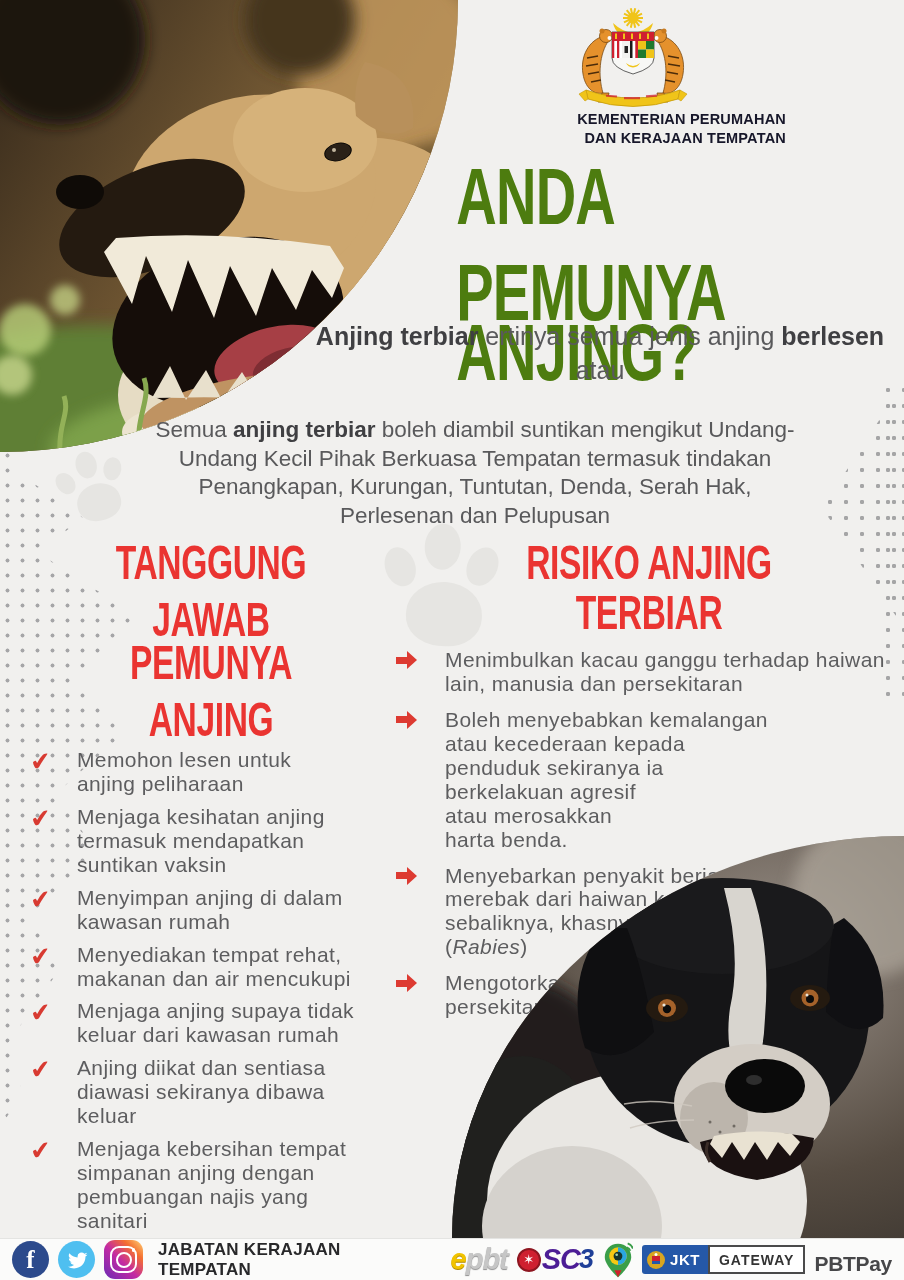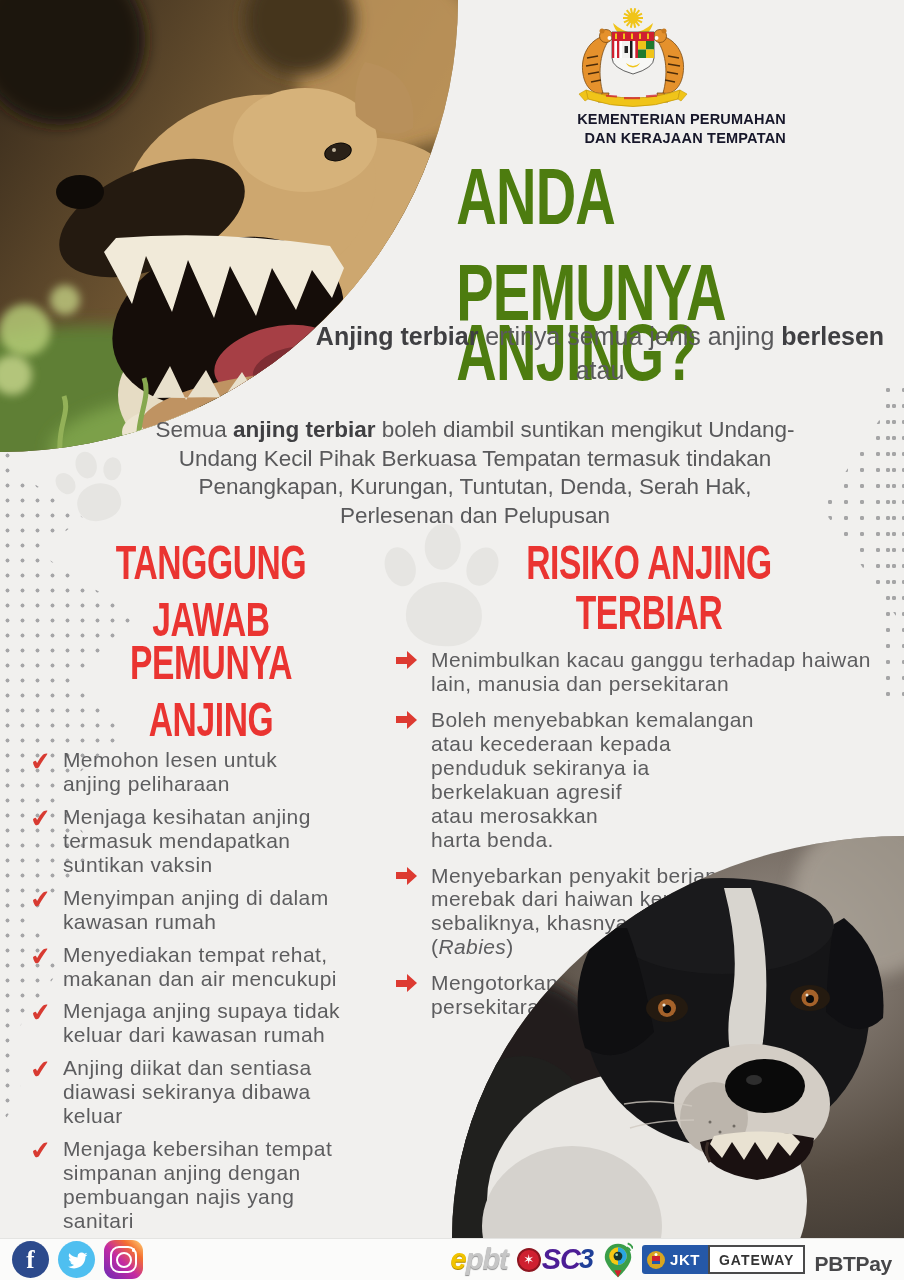--- a/index.html
+++ b/index.html
@@ -53,21 +53,21 @@
   .seg-b{font-weight:800;color:#3f3f42;}
   .seg-i{font-style:italic;}
 
   
   .col{position:absolute;top:534px;}
   .col-left{left:30px;width:362px;}
   .col-right{left:396px;width:506px;}
   .section-heading{text-align:center;color:#ea3431;margin-bottom:14px;}
   .section-heading .line{display:block;font-size:42px;font-weight:900;line-height:50px;letter-spacing:-.5px;
     transform:scale(.8,1.15);transform-origin:center top;}
-  .item{display:flex;align-items:flex-start;gap:12px;margin-bottom:9px;}
+  .item{display:flex;align-items:flex-start;gap:26px;margin-bottom:9px;}
   .risk-list .item{margin-bottom:12px;}
   .item-text{font-size:21px;line-height:1.14;letter-spacing:.4px;color:#5d5d5f;white-space:pre-line;flex:1;}
   .check-icon{flex:none;font-size:25px;line-height:1;color:#d83a31;transform:rotate(-6deg);margin-top:1px;
     font-family:"DejaVu Sans",sans-serif;}
   .arrow-icon{flex:none;position:relative;width:23px;height:20px;margin-top:2px;}
   .arrow-icon::before{content:"";position:absolute;left:0;top:6.5px;width:11px;height:7px;background:#dd3a31;}
   .arrow-icon::after{content:"";position:absolute;left:11px;top:1px;border-top:9px solid transparent;
     border-bottom:9px solid transparent;border-left:10px solid #dd3a31;}
 
   
@@ -401,20 +401,21 @@
     <div class="soc tw">
       <svg width="24" height="24" viewBox="0 0 32 32">
         <path fill="#fff" d="M30,8.5c-1,.45-2,.76-3.1,.9c1.1-.67,2-1.73,2.4-3c-1,.62-2.2,1.07-3.4,1.32 A5.3,5.3,0,0,0,16.7,11.5c0,.42,.05,.82,.14,1.2c-4.4-.22-8.3-2.33-10.9-5.54a5.33,5.33,0,0,0,1.64,7.1c-.87,-.03-1.69,-.27-2.4,-.67 v.07a5.31,5.31,0,0,0,4.26,5.21c-.78,.21-1.6,.24-2.4,.09a5.32,5.32,0,0,0,4.96,3.69A10.66,10.66,0,0,1,4,24.84 a15,15,0,0,0,8.14,2.39c9.77,0,15.11-8.09,15.11-15.11v-.69C28.3,10.7,29.3,9.68,30,8.5Z"></path>
       </svg>
     </div>
     <div class="soc ig">
       <div class="frame"></div>
         <div class="lens"></div>
         <div class="dot"></div>
     </div>
+    <div class="dept">JABATAN KERAJAAN TEMPATAN</div>
     <div class="spacer"></div>
     <div class="epbt">
       <span class="e">e</span>
       <span class="rest">pbt</span>
     </div>
     <div class="osc">
       <span class="o">✶</span>
       <span class="sc">SC</span>
       <span class="n3">3</span>
     </div>

